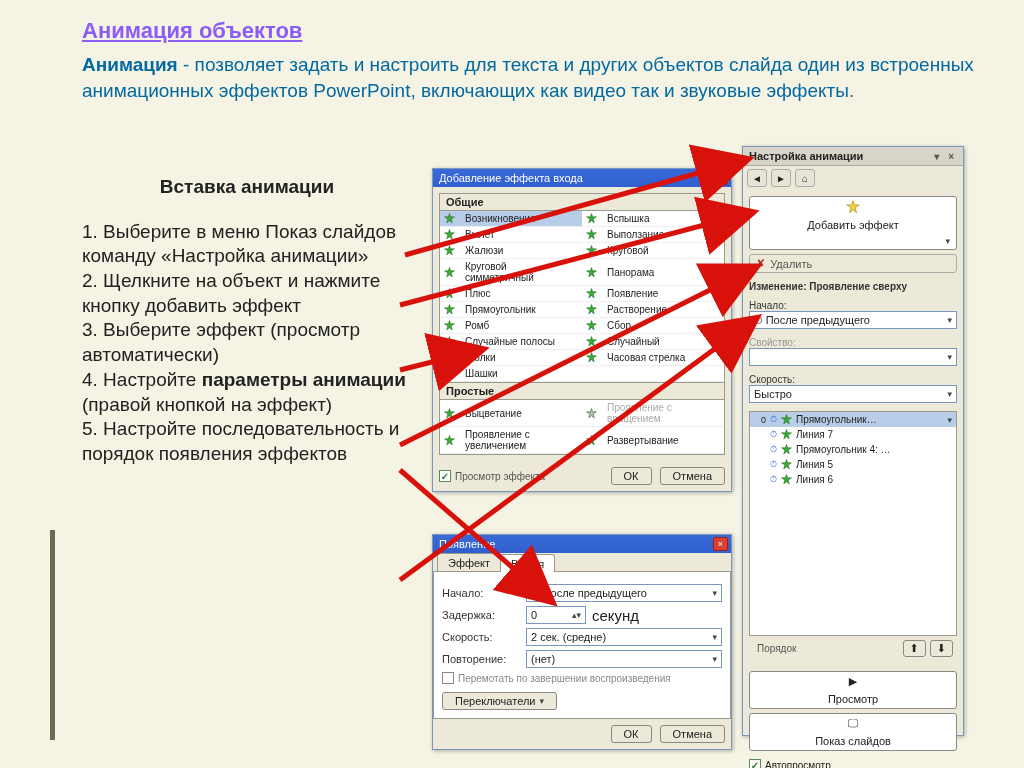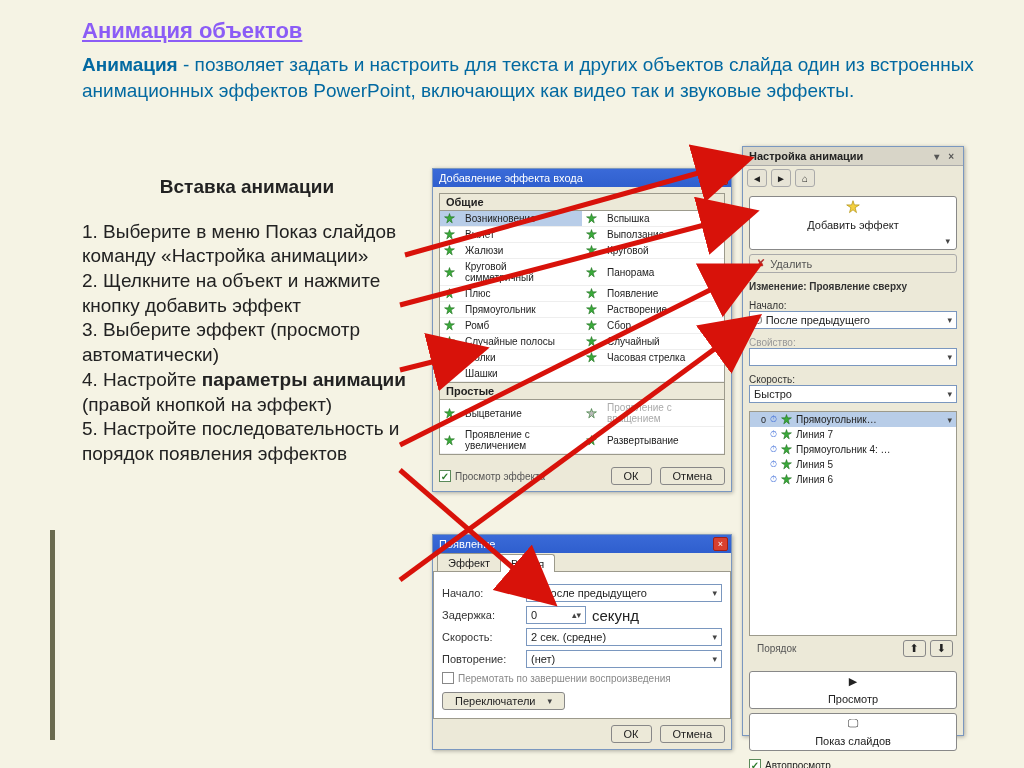--- a/index.html
+++ b/index.html
@@ -399,21 +399,21 @@
       <label>Повторение:</label>
       <div class="selbox">
         <span>(нет)</span>
           <span class="arrow">▾</span>
       </div>
     </div>
     <div class="frow" style="gap:4px">
       <span class="cb" style="border-color:#888;color:transparent">✓</span>
       <span style="font-size:10px;color:#888">Перемотать по завершении воспроизведения</span>
     </div>
-    <div class="btn" style="display:inline-flex;gap:12px;align-items:center;margin-top:4px">
+    <div class="btn" style="display:inline-flex;gap:4px;align-items:center;margin-top:4px">
       <span>Переключатели</span>
         <span class="arrow">▾</span>
     </div>
   </div>
   <div class="dlg-foot">
     <div class="btn">ОК</div>
     <div class="btn">Отмена</div>
   </div>
 </div>
 

